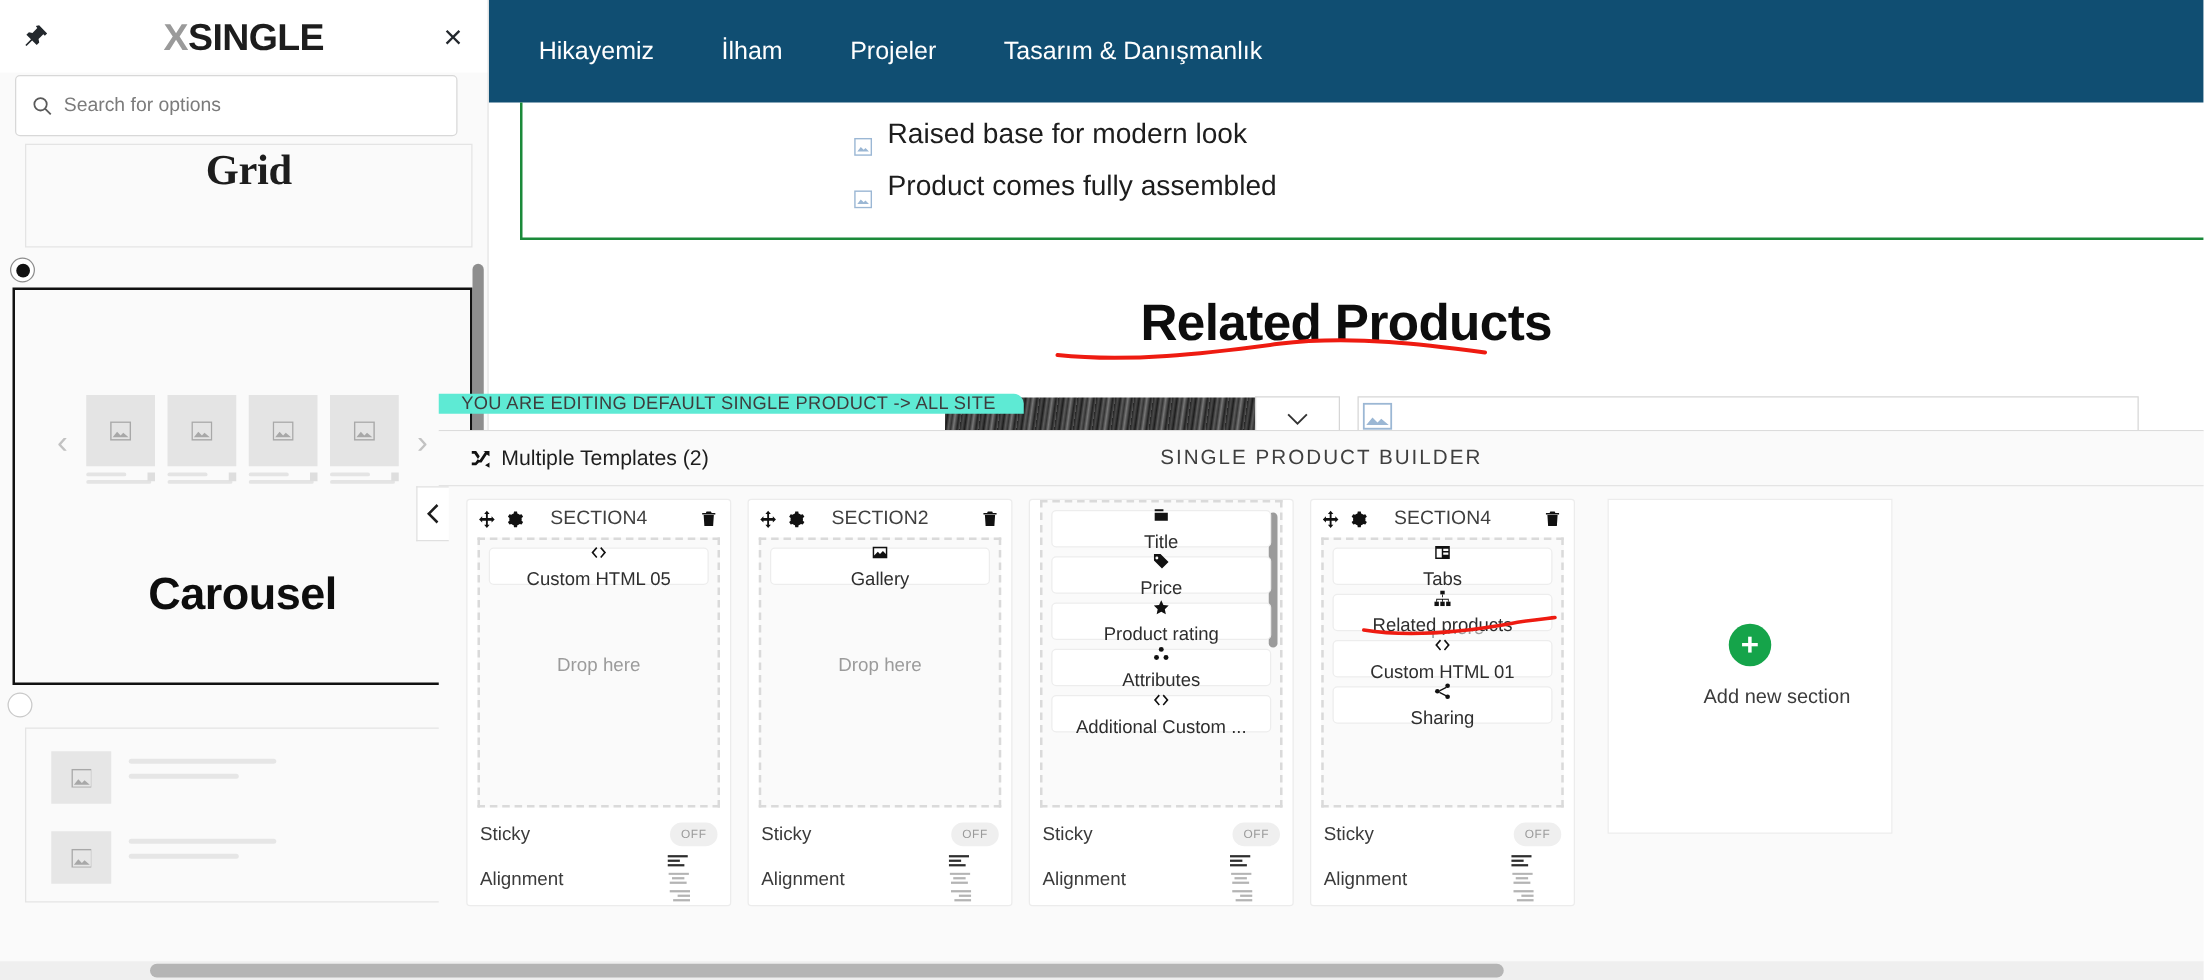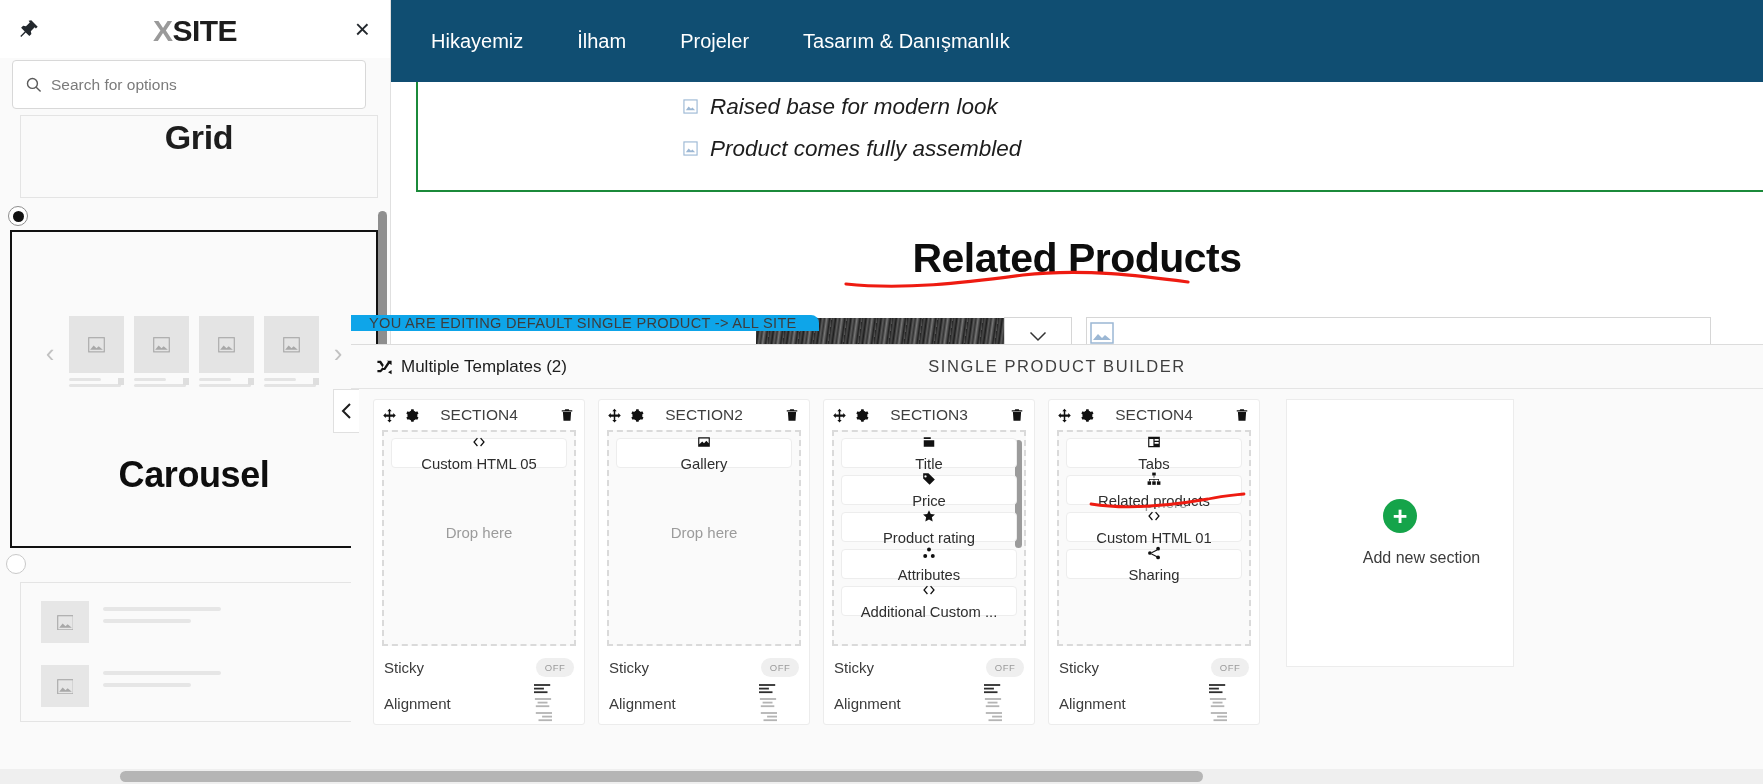--- a/index.html
+++ b/index.html
@@ -63,21 +63,21 @@
   .preview-card {
     background: #fafafa;
     border: 1px solid #e4e4e4;
     margin: 8px 12px 0 20px;
     position: relative;
   }
   .preview-card.grid-card {
     height: 83px;
     margin-top: 6px;
     border-left: 1px solid #e4e4e4;
-    display: flex; align-items: flex-start; justify-content: center;
+    display: flex; align-items: flex-start; justify-content: center; font-family: Liberation Serif, serif;
   }
   .grid-label {
     font-size: 34px; font-weight: bold; color: #1d1d1d;
     margin-top: 2px; letter-spacing: -0.3px;
   }
   .radio-row { padding: 8px 0 4px 8px; }
   .radio {
     width: 20px; height: 20px; border-radius: 50%;
     border: 1px solid #8d8d8d; background: #fff;
     display: inline-flex; align-items: center; justify-content: center;
@@ -158,23 +158,23 @@
   }
   .feature-box {
     margin: 0 0 0 25px;
     border-left: 2px solid #1b8a3a;
     border-bottom: 2px solid #1b8a3a;
     border-top: 0; border-right: 0;
     height: 110px;
     position: relative;
   }
   .feature-item {
-    display: flex; align-items: flex-start; gap: 12px;
+    display: flex; align-items: flex-end; gap: 12px;
     position: absolute; left: 265px;
-    font-size: 22.5px; color: #1d1d1d; font-style: italic;
+    font-size: 22.5px; color: #1d1d1d;
   }
   .feature-item.f1 { top: 12px; }
   .feature-item.f2 { top: 54px; }
   .bullet-img { width: 15px; height: 15px; flex: 0 0 15px; color: #9bb7d4; }
 
   .related-title-wrap {
     position: absolute; left: 0; right: 0; top: 235px;
     text-align: center;
   }
   .related-title {
@@ -214,21 +214,21 @@
   
   .builder {
     position: absolute; left: 351px; top: 344px;
     width: 1412px; height: 440px;
     background: #fafafa;
     border-top: 1px solid #dcdcdc;
   }
   .editing-badge {
     position: absolute; left: 0px; top: -30px;
     height: 16px;
-    background: #0ea5e9;
+    background: #5eead4;
     border-radius: 0 8px 0 0;
     padding: 0 22px 0 18px;
     display: flex; align-items: center;
     font-size: 14.6px; letter-spacing: 0.3px;
     color: #3d3d3d;
     font-family: "Liberation Sans", sans-serif;
     white-space: nowrap;
   }
   .builder-head {
     position: relative;
@@ -375,21 +375,21 @@
 
   <div class="left-panel">
 
     <div class="lp-header">
       <span class="pin-icon">
         <svg viewBox="0 0 24 24" fill="currentColor">
             <path d="M14.5 2.5l7 7-2 2-1.3-1.3-4.2 4.2.6 3.1-2.2 2.2-4-4-4.9 4.9-1-1 4.9-4.9-4-4 2.2-2.2 3.1.6 4.2-4.2L11.6 3l2.9-.5z"></path>
           </svg>
       </span>
       <div class="brand">
-        <span class="x">X</span><span class="store">SITE</span>
+        <span class="x">X</span><span class="store">SINGLE</span>
       </div>
       <span class="lp-close">×</span>
     </div>
 
     <div class="search-wrap">
       <span class="search-icon">
         <svg viewBox="0 0 24 24" fill="none" stroke="currentColor" stroke-width="2">
             <circle cx="10.5" cy="10.5" r="7"></circle>
             <line x1="15.8" y1="15.8" x2="22" y2="22"></line>
           </svg>
@@ -691,38 +691,20 @@
                   <rect x="2" y="0" width="18" height="2"></rect>
                   <rect x="9" y="4" width="11" height="2"></rect>
                   <rect x="5" y="8" width="15" height="2"></rect>
                 </svg>
             </span>
           </div>
         </div>
       </div>
 
       <div class="section-col">
-        <div class="sec-head">
-          <span class="move-icon">
-            <svg viewBox="0 0 24 24" fill="currentColor">
-                <path d="M12 1l3.5 4h-2.3v5.2H18V7.9L22 12l-4 4.1v-2.3h-4.8V19h2.3L12 23l-3.5-4h2.3v-5.2H6v2.3L2 12l4-4.1v2.3h4.8V5H8.5L12 1z"></path>
-              </svg>
-          </span>
-          <span class="gear-icon">
-            <svg viewBox="0 0 24 24" fill="currentColor">
-                <path d="M12 8a4 4 0 100 8 4 4 0 000-8zm9.4 4c0-.6-.1-1.2-.2-1.8l2-1.5-2-3.4-2.4.9c-.9-.8-1.9-1.3-3-1.7L15.4 2h-3.9l-.4 2.5c-1.1.3-2.1.9-3 1.7l-2.4-.9-2 3.4 2 1.5c-.1.6-.2 1.2-.2 1.8s.1 1.2.2 1.8l-2 1.5 2 3.4 2.4-.9c.9.8 1.9 1.3 3 1.7l.4 2.5h3.9l.4-2.5c1.1-.3 2.1-.9 3-1.7l2.4.9 2-3.4-2-1.5c.1-.6.2-1.2.2-1.8z"></path>
-              </svg>
-          </span>
-          <span class="sec-title">SECTION3</span>
-          <span class="trash-icon">
-            <svg viewBox="0 0 24 24" fill="currentColor">
-                <path d="M9 2h6l1 2h5v2H3V4h5l1-2zM5 7h14l-1 15H6L5 7z"></path>
-              </svg>
-          </span>
-        </div>
         <div class="sec-drop">
           <div class="widget">
             <svg viewBox="0 0 24 24" fill="currentColor">
                 <path d="M3 4h12v3H3V4zm0 5h18v11H3V9z"></path>
               </svg>
             <span>Title</span>
           </div>
           <div class="widget">
             <svg viewBox="0 0 24 24" fill="currentColor">
                 <path d="M2 2h9l11 11-9 9L2 11V2zm4 3.5a2 2 0 100 4 2 2 0 000-4z"></path>

